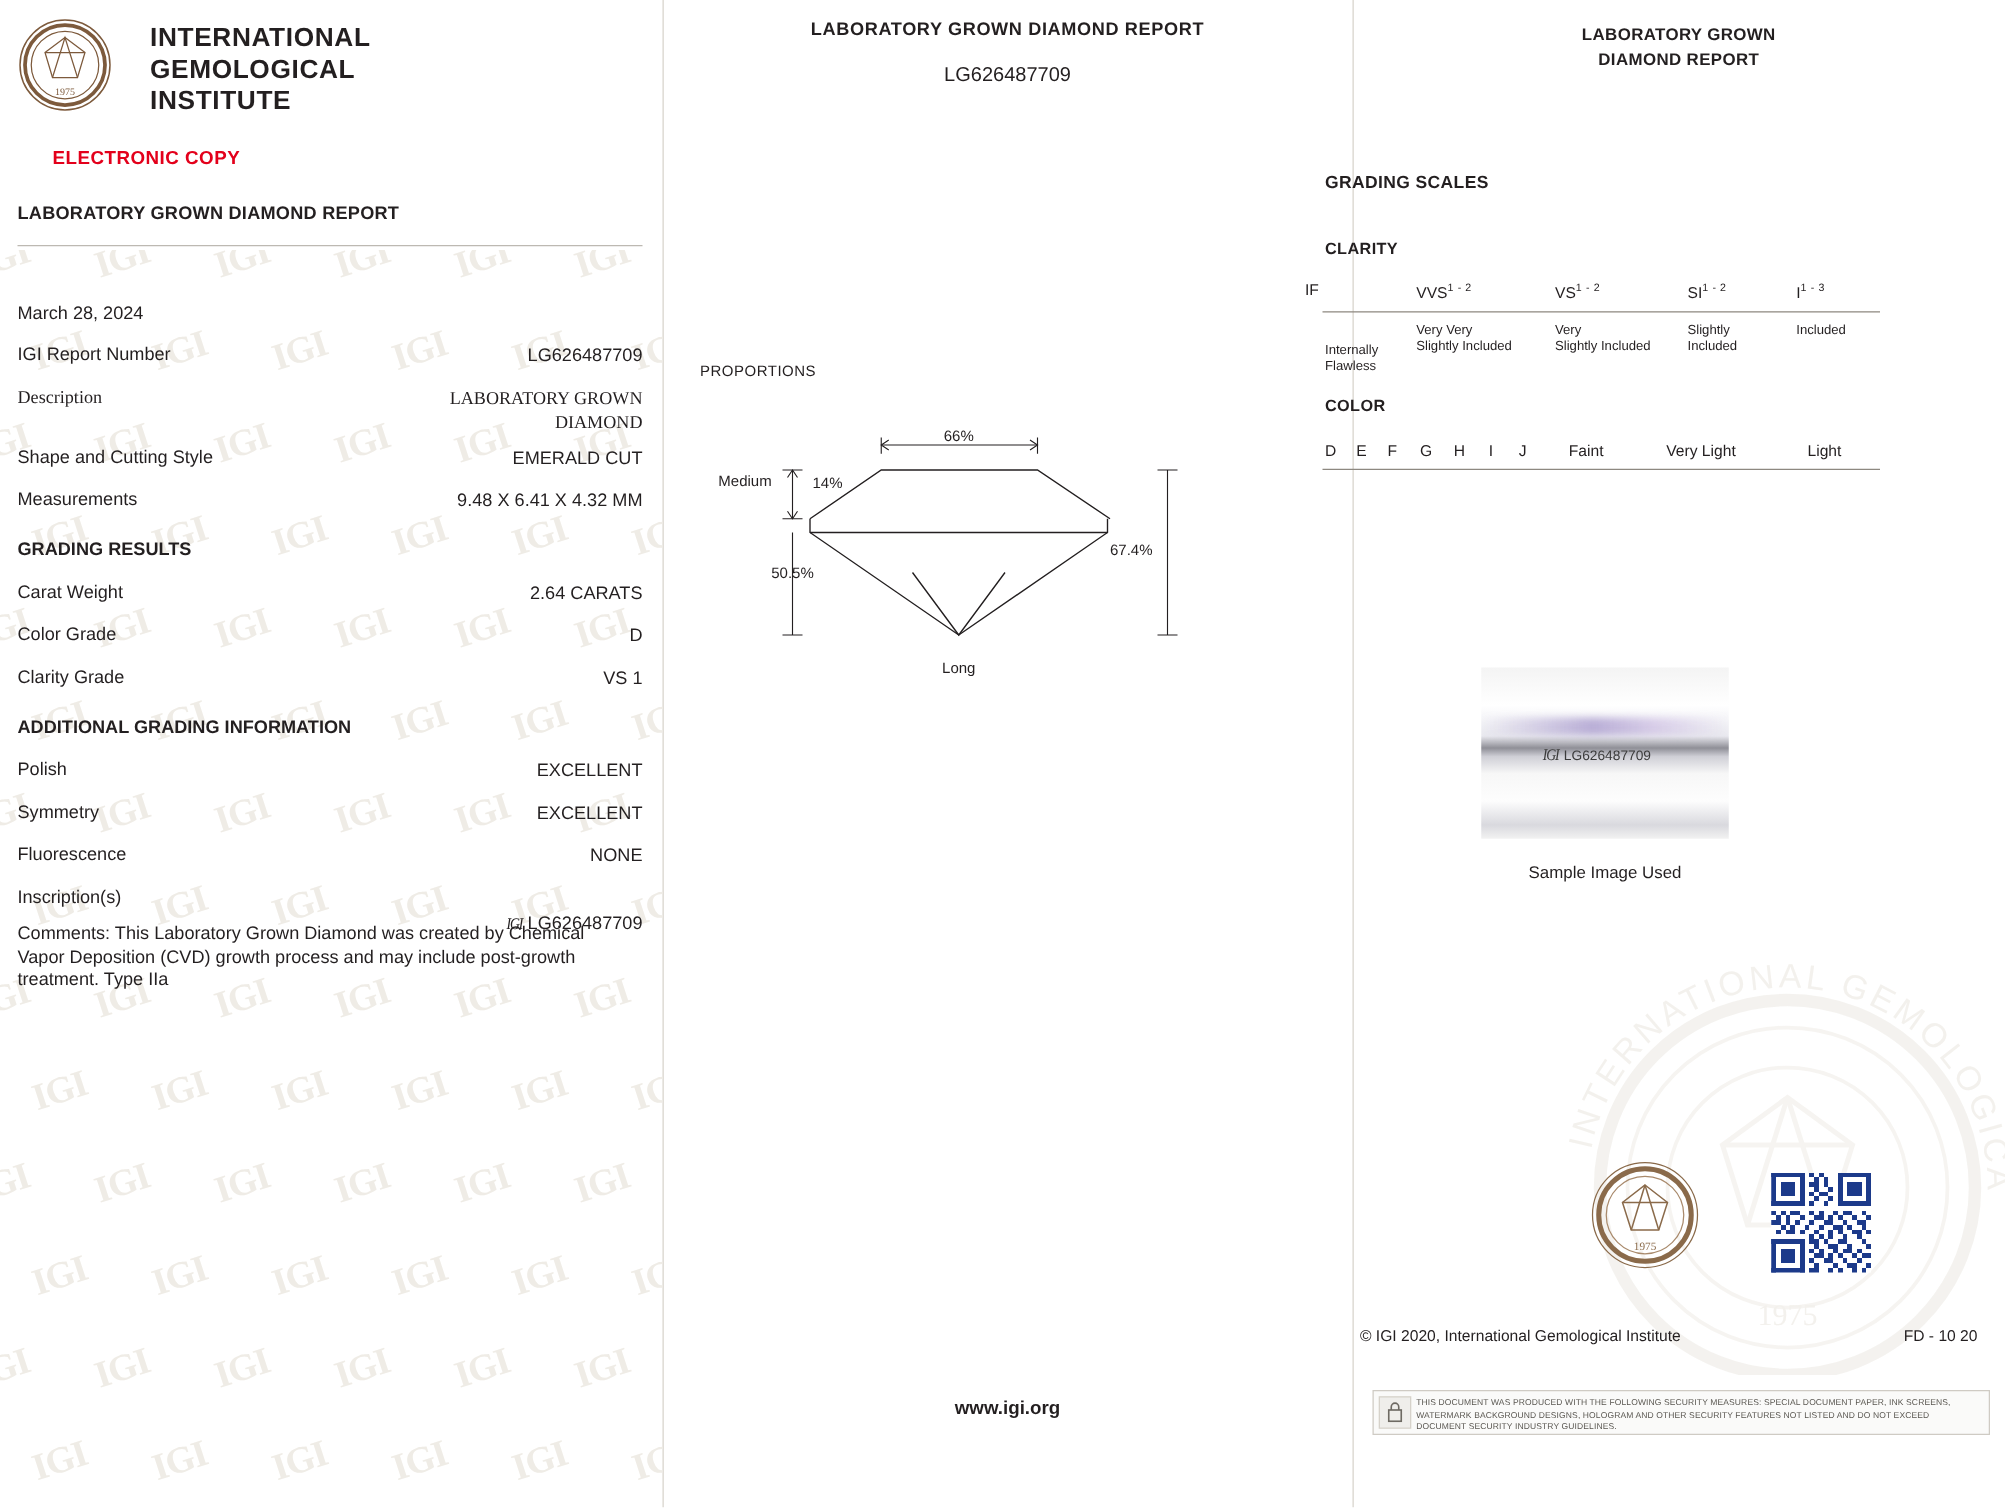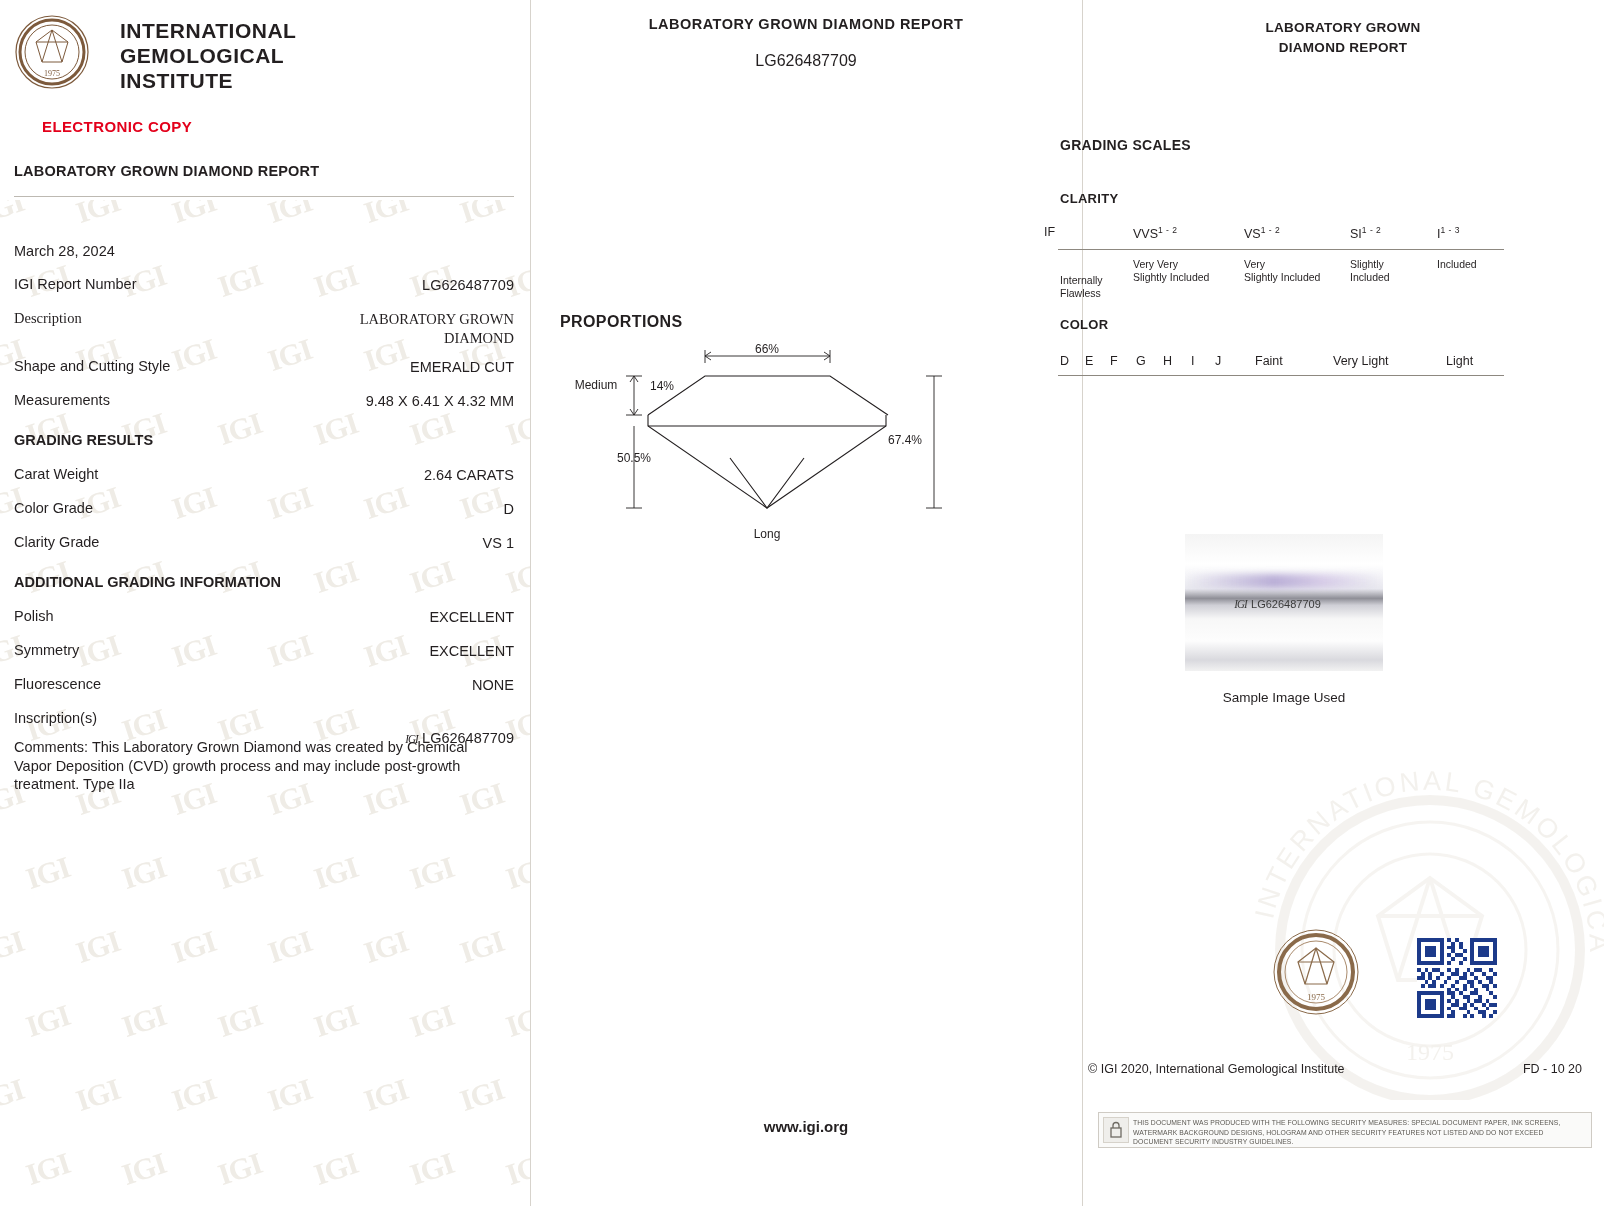--- a/index.html
+++ b/index.html
@@ -172,23 +172,23 @@
   }
   .mid-verify {
     position: absolute;
     top: 78px; left: 0; width: 552px;
     text-align: center;
     font-size: 13.5px;
     color: #4a4a4a;
   }
   .proportions-label {
     position: absolute;
-    left: 30px; top: 313px;
-    font-weight: bold;
-    font-size: 16px;
+    left: 30px; top: 290px;
+    font-weight: normal;
+    font-size: 12px;
     letter-spacing: 0.4px;
   }
   .prop-svg {
     position: absolute;
     left: 0; top: 330px;
   }
   .igi-url {
     position: absolute;
     left: 0; top: 1118px;
     width: 552px;

